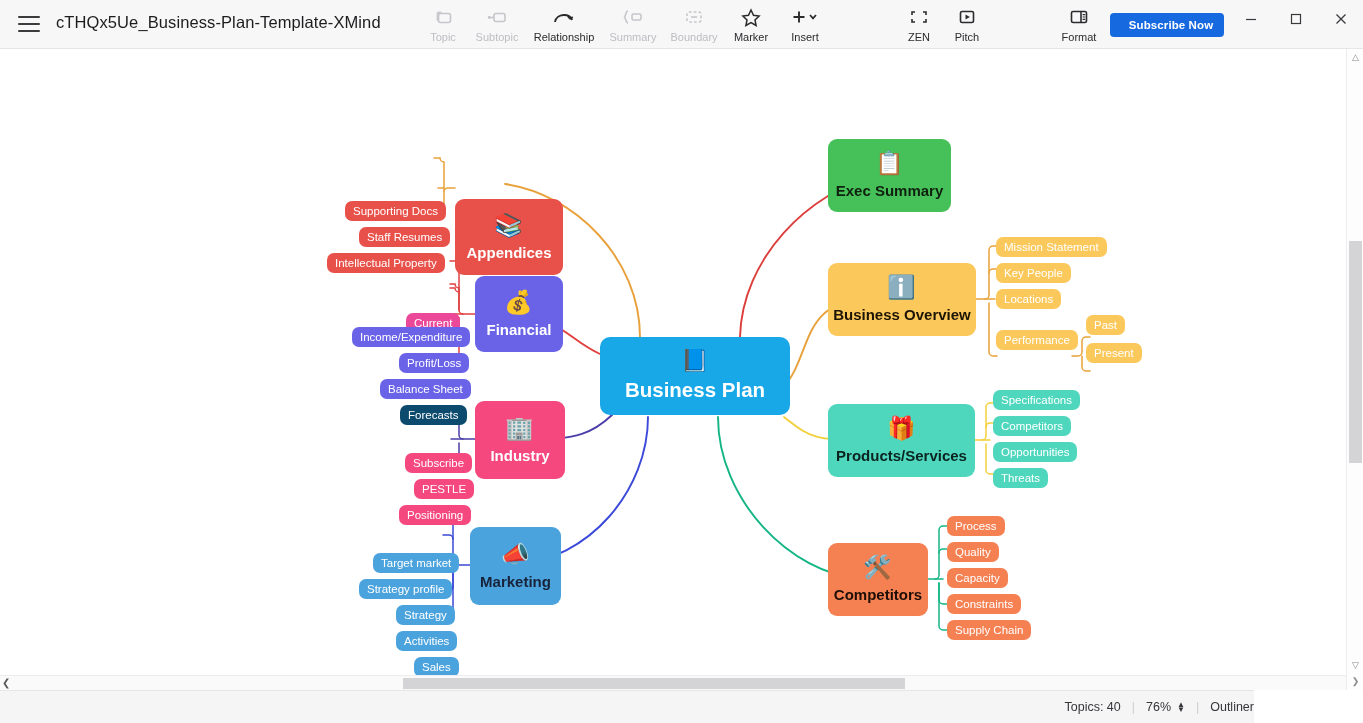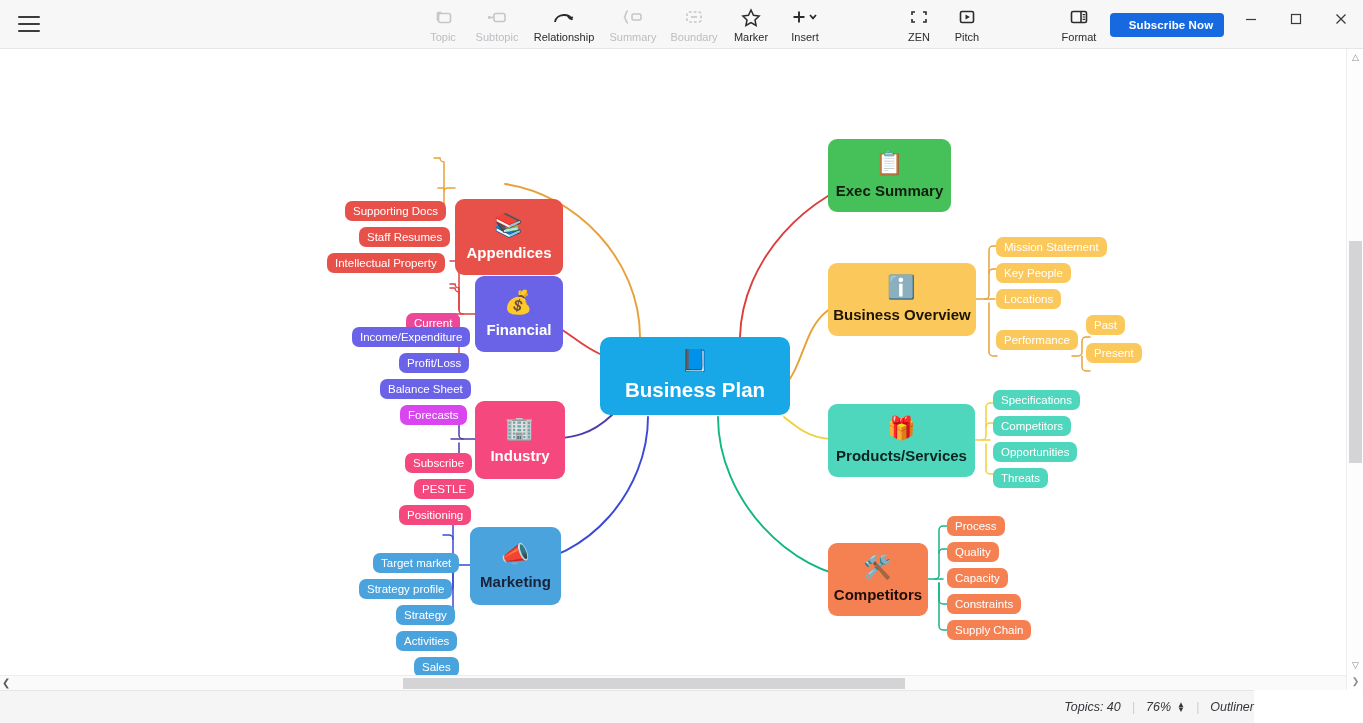--- a/index.html
+++ b/index.html
@@ -103,40 +103,41 @@
     background: #d4d4d6; cursor: pointer;
   }
   .varrow { position: absolute; left: 3px; width: 11px; height: 12px;
     display:flex; align-items:center; justify-content:center; color:#8b8b8e; font-size:9px; cursor:pointer;}
 
   
   #statusbar {
     position: absolute; left: 0; top: 690px; width: 1254px; height: 33px;
     background: #f5f5f6; border-top: 1px solid #e6e6e8;
     display: flex; align-items: center; justify-content: flex-end;
-    font-size: 12.5px; color: #35353a; gap: 0; font-style: italic;
+    font-size: 12.5px; color: #35353a; gap: 0;
   }
   #statusbar .sep { color: #cfcfd2; margin: 0 11px; }
   #statusbar .item { cursor: pointer; white-space: nowrap; }
   #statusbar .ro { cursor: default; }
   .spin { display:inline-flex; flex-direction:column; line-height:5px; margin-left:6px; font-size:8px; color:#35353a; vertical-align: middle;}
 </style>
 </head>
 <body>
 
 <div id="app">
 
   <div id="titlebar">
 
     <div id="hamburger">
       <i></i>
         <i></i>
         <i></i>
     </div>
 
+    <div id="doc-title">cTHQx5Ue_Business-Plan-Template-XMind</div>
 
     <div class="tool disabled" style="left:414px">
       <span class="ico">
         <svg width="20" height="18" viewBox="0 0 20 18">
             <rect x="5.5" y="5.5" width="12" height="9" rx="2"></rect>
             <path d="M4.5 4.5 h4"></path>
             <path d="M4.5 4.5 v8"></path>
           </svg>
       </span>
       <span class="lbl">Topic</span>
@@ -343,21 +344,21 @@
     <div class="leaf" style="left:327px; top:204px; background:#E8504A">Intellectual Property</div>
 
     <div class="node branch" style="left:475px; top:227px; width:88px; height:76px; background:#6A63E8">
       <span class="emoji">💰</span>
       <span class="ttl">Financial</span>
     </div>
     <div class="leaf" style="left:406px; top:264px; background:#ec4899">Current</div>
     <div class="leaf" style="left:352px; top:278px; background:#6A63E8">Income/Expenditure</div>
     <div class="leaf" style="left:399px; top:304px; background:#6A63E8">Profit/Loss</div>
     <div class="leaf" style="left:380px; top:330px; background:#6A63E8">Balance Sheet</div>
-    <div class="leaf" style="left:400px; top:356px; background:#d946ef">Forecasts</div>
+    <div class="leaf" style="left:400px; top:356px; background:#0c4a6e">Forecasts</div>
 
     <div class="node branch" style="left:475px; top:352px; width:90px; height:78px; background:#F4487F">
       <span class="emoji">🏢</span>
       <span class="ttl">Industry</span>
     </div>
     <div class="leaf" style="left:405px; top:404px; background:#F4487F">Subscribe</div>
     <div class="leaf" style="left:414px; top:430px; background:#F4487F">PESTLE</div>
     <div class="leaf" style="left:399px; top:456px; background:#F4487F">Positioning</div>
 
     <div class="node branch" style="left:470px; top:478px; width:91px; height:78px; background:#4BA3DE">

